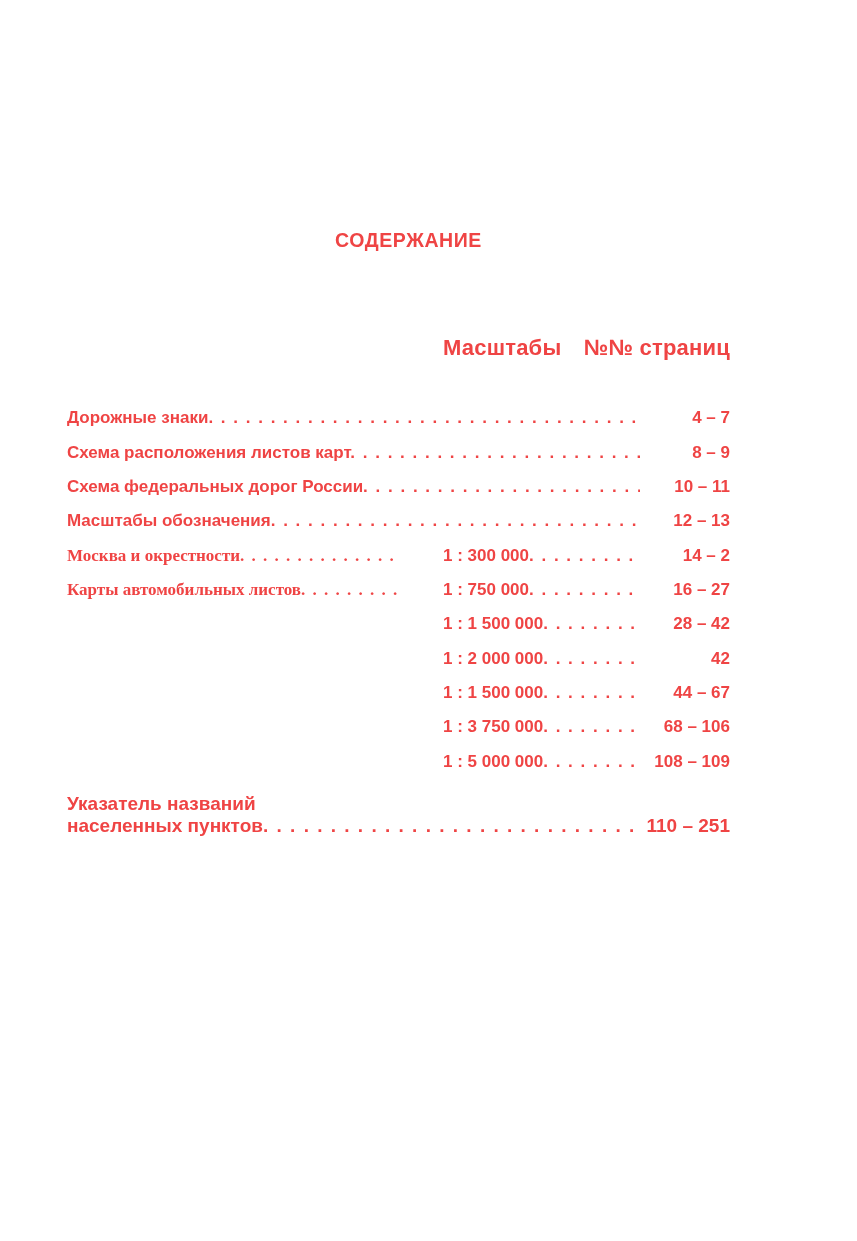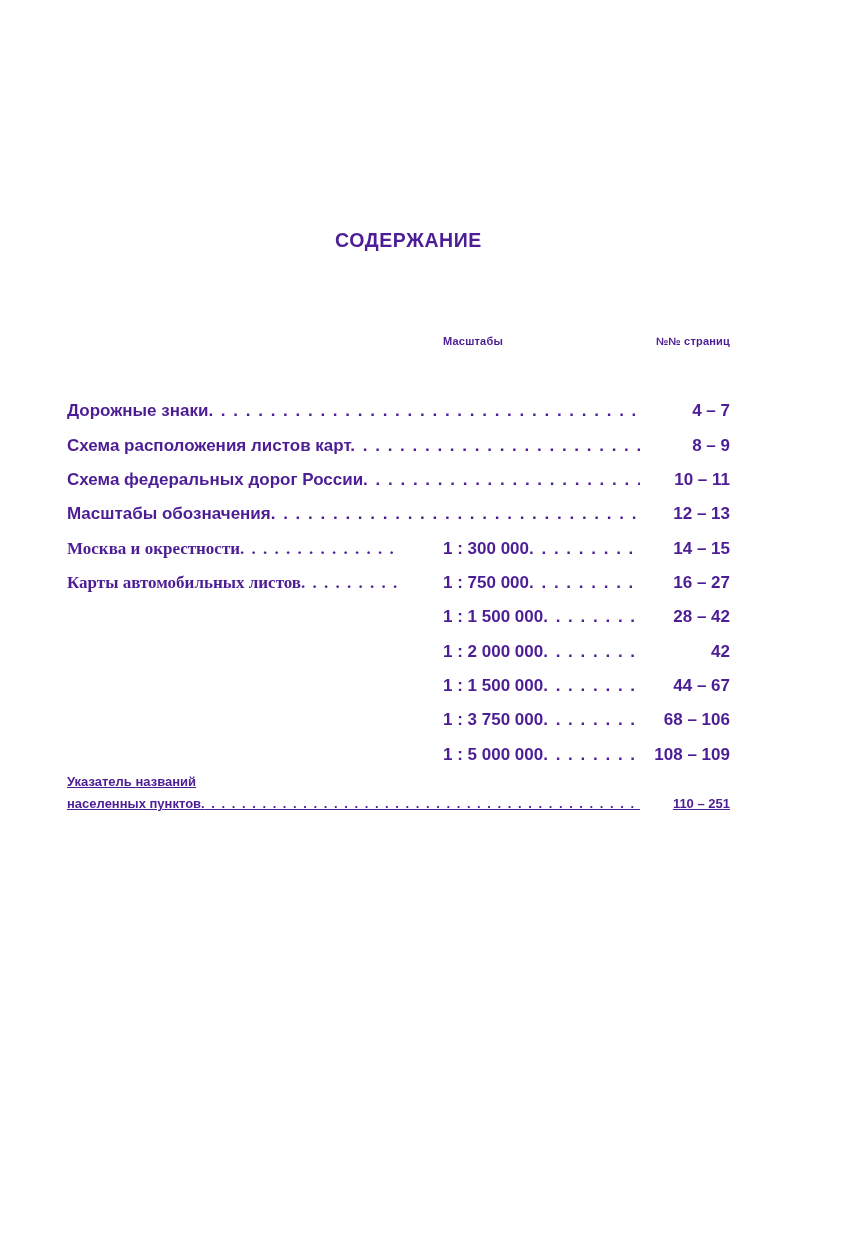--- a/index.html
+++ b/index.html
@@ -5,53 +5,53 @@
   * { margin: 0; padding: 0; box-sizing: border-box; }
   html, body {
     width: 857px; height: 1241px;
     background: #ffffff;
     font-family: "Liberation Sans", sans-serif;
   }
   .page {
     position: relative;
     width: 857px; height: 1241px;
     background: #ffffff;
-    color: #4c1d95;
+    color: #ef4444;
     font-weight: 700;
     overflow: hidden;
   }
   .content {
     position: absolute;
     left: 67px; top: 0;
     width: 663px;
   }
   .title {
     margin-top: 229px;
     padding-left: 20px;
     text-align: center;
     font-size: 19.5px;
     letter-spacing: 0.6px;
     font-weight: 700;
   }
   .headers {
     display: flex;
     margin-top: 83px;
-    font-size: 11px;
+    font-size: 22px;
     letter-spacing: 0.2px;
     white-space: nowrap;
   }
   .hdr-spacer { width: 376px; flex: none; }
   .hdr-scale  { flex: none; }
   .hdr-pages  { margin-left: auto; flex: none; text-align: center; }
 
   .toc { margin-top: 40px; font-size: 17px; }
   .row {
     display: flex;
     height: 34.35px;
-    align-items: flex-end;
+    align-items: center;
     white-space: nowrap;
   }
   .cellA {
     display: flex;
     width: 376px;
     flex: none;
     min-width: 0;
     overflow: hidden;
     font-family: Liberation Serif, serif;
   }
@@ -65,21 +65,21 @@
     white-space: pre;
     word-spacing: 3px;
   }
   .leader.gap-scale { margin-right: 46px; }
   .leader.gap-pages { margin-right: 4px; }
   .p {
     flex: none;
     min-width: 86px;
     text-align: right;
   }
-  .index { margin-top: 6px; font-size: 13px; text-decoration: underline; }
+  .index { margin-top: 14px; font-size: 19px; }
   .index .l1 { line-height: 22.5px; white-space: nowrap; }
   .index .l2 { display: flex; line-height: 22.5px; white-space: nowrap; align-items: flex-start; }
 </style>
 </head>
 <body>
 
 <div class="page">
   <div class="content">
 
     <h1 class="title">СОДЕРЖАНИЕ</h1>
@@ -116,21 +116,21 @@
         <span class="p">12 – 13</span>
       </div>
 
       <div class="row">
         <span class="cellA">
           <span class="t">Москва и окрестности.</span>
           <span class="leader gap-scale"> . . . . . . . . . . . . . . . . . . . . . . . . . . . . . . . . . . . . . . . . . . . . . . . . . . . . . . . . . . . . . . . . . . . . . . . . . . .</span>
         </span>
         <span class="s">1 : 300 000.</span>
         <span class="leader gap-pages"> . . . . . . . . . . . . . . . . . . . . . . . . . . . . . . . . . . . . . . . . . . . . . . . . . . . . . . . . . . . . . . . . . . . . . . . . . . .</span>
-        <span class="p">14 – 15</span>
+        <span class="p">14 – 2</span>
       </div>
 
       <div class="row">
         <span class="cellA">
           <span class="t">Карты  автомобильных листов.</span>
           <span class="leader gap-scale"> . . . . . . . . . . . . . . . . . . . . . . . . . . . . . . . . . . . . . . . . . . . . . . . . . . . . . . . . . . . . . . . . . . . . . . . . . . .</span>
         </span>
         <span class="s">1 : 750 000.</span>
         <span class="leader gap-pages"> . . . . . . . . . . . . . . . . . . . . . . . . . . . . . . . . . . . . . . . . . . . . . . . . . . . . . . . . . . . . . . . . . . . . . . . . . . .</span>
         <span class="p">16 – 27</span>

